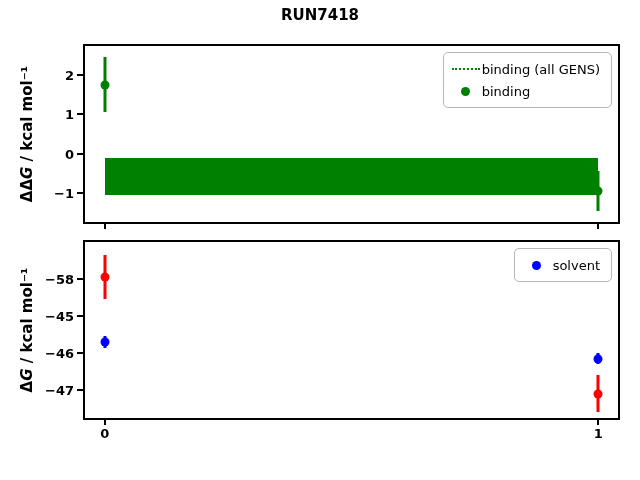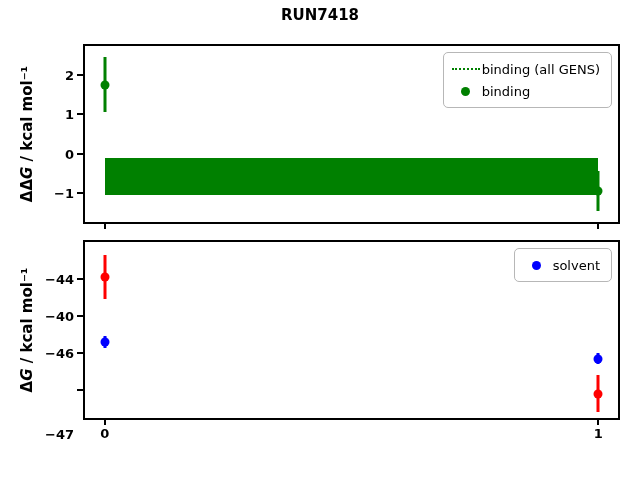--- a/index.html
+++ b/index.html
@@ -104,27 +104,27 @@
     </div>
   <div class="errbar" style="left: 3.7037%; top: 53.6842%; height: 6.31579%; background: rgb(0, 0, 255);"></div>
       <div class="marker" style="left: 3.7037%; top: 56.8421%; background: rgb(0, 0, 255);"></div>
       <div class="errbar" style="left: 96.2963%; top: 63.1579%; height: 6.31579%; background: rgb(0, 0, 255);"></div>
       <div class="marker" style="left: 96.2963%; top: 66.3158%; background: rgb(0, 0, 255);"></div>
       <div class="errbar" style="left: 3.7037%; top: 7.36842%; height: 25.2632%; background: rgb(255, 0, 0);"></div>
       <div class="marker" style="left: 3.7037%; top: 20%; background: rgb(255, 0, 0);"></div>
       <div class="errbar" style="left: 96.2963%; top: 75.7895%; height: 21.0526%; background: rgb(255, 0, 0);"></div>
       <div class="marker" style="left: 96.2963%; top: 86.3158%; background: rgb(255, 0, 0);"></div>
       <div class="ytick" style="top: 21.0526%;"></div>
-      <div class="yticklabel" style="top: 21.0526%;">−44</div>
+      <div class="yticklabel" style="top: 21.0526%;">−58</div>
       <div class="ytick" style="top: 42.1053%;"></div>
-      <div class="yticklabel" style="top: 42.1053%;">−40</div>
+      <div class="yticklabel" style="top: 42.1053%;">−45</div>
       <div class="ytick" style="top: 63.1579%;"></div>
       <div class="yticklabel" style="top: 63.1579%;">−46</div>
       <div class="ytick" style="top: 84.2105%;"></div>
-      <div class="yticklabel" style="top: 84.2105%; margin-top: 44px;">−47</div>
+      <div class="yticklabel" style="top: 84.2105%;">−47</div>
       <div class="xtick" style="left: 3.7037%;"></div>
       <div class="xticklabel" style="left: 3.7037%;">0</div>
       <div class="xtick" style="left: 96.2963%;"></div>
       <div class="xticklabel" style="left: 96.2963%;">1</div>
     </div>
 
   <div class="xlabel">GEN</div>
 
 </div>
 

